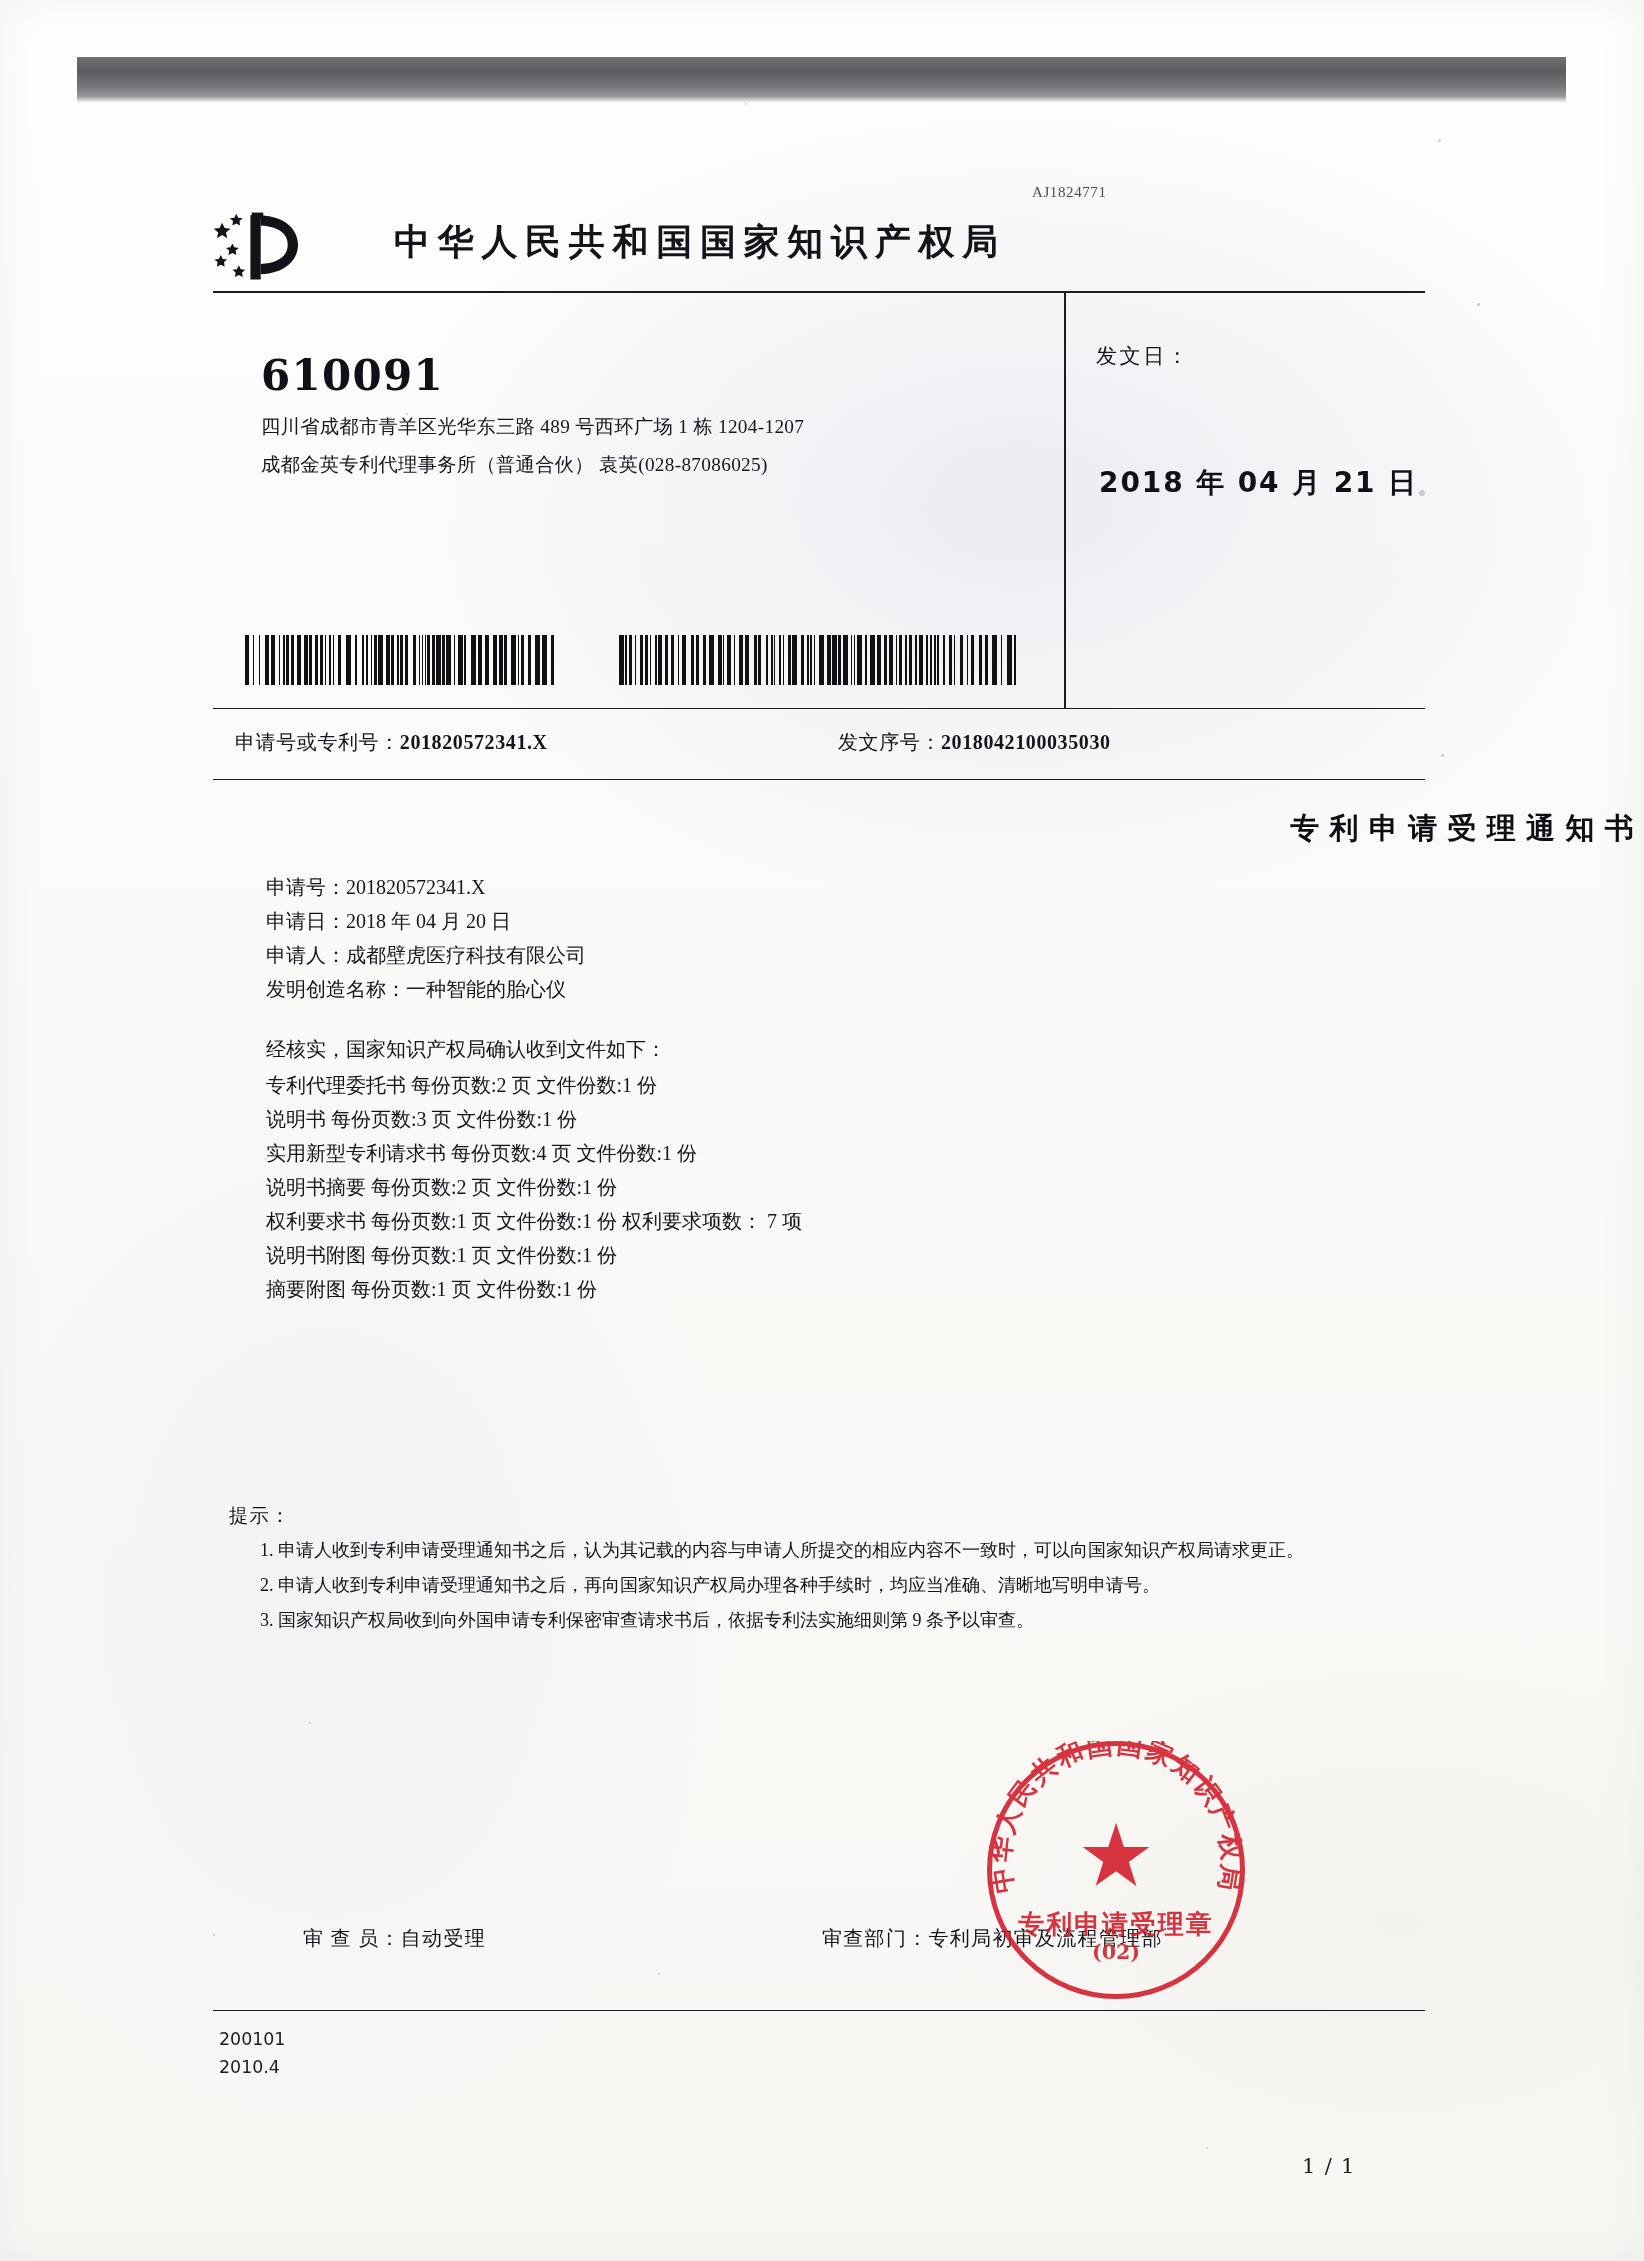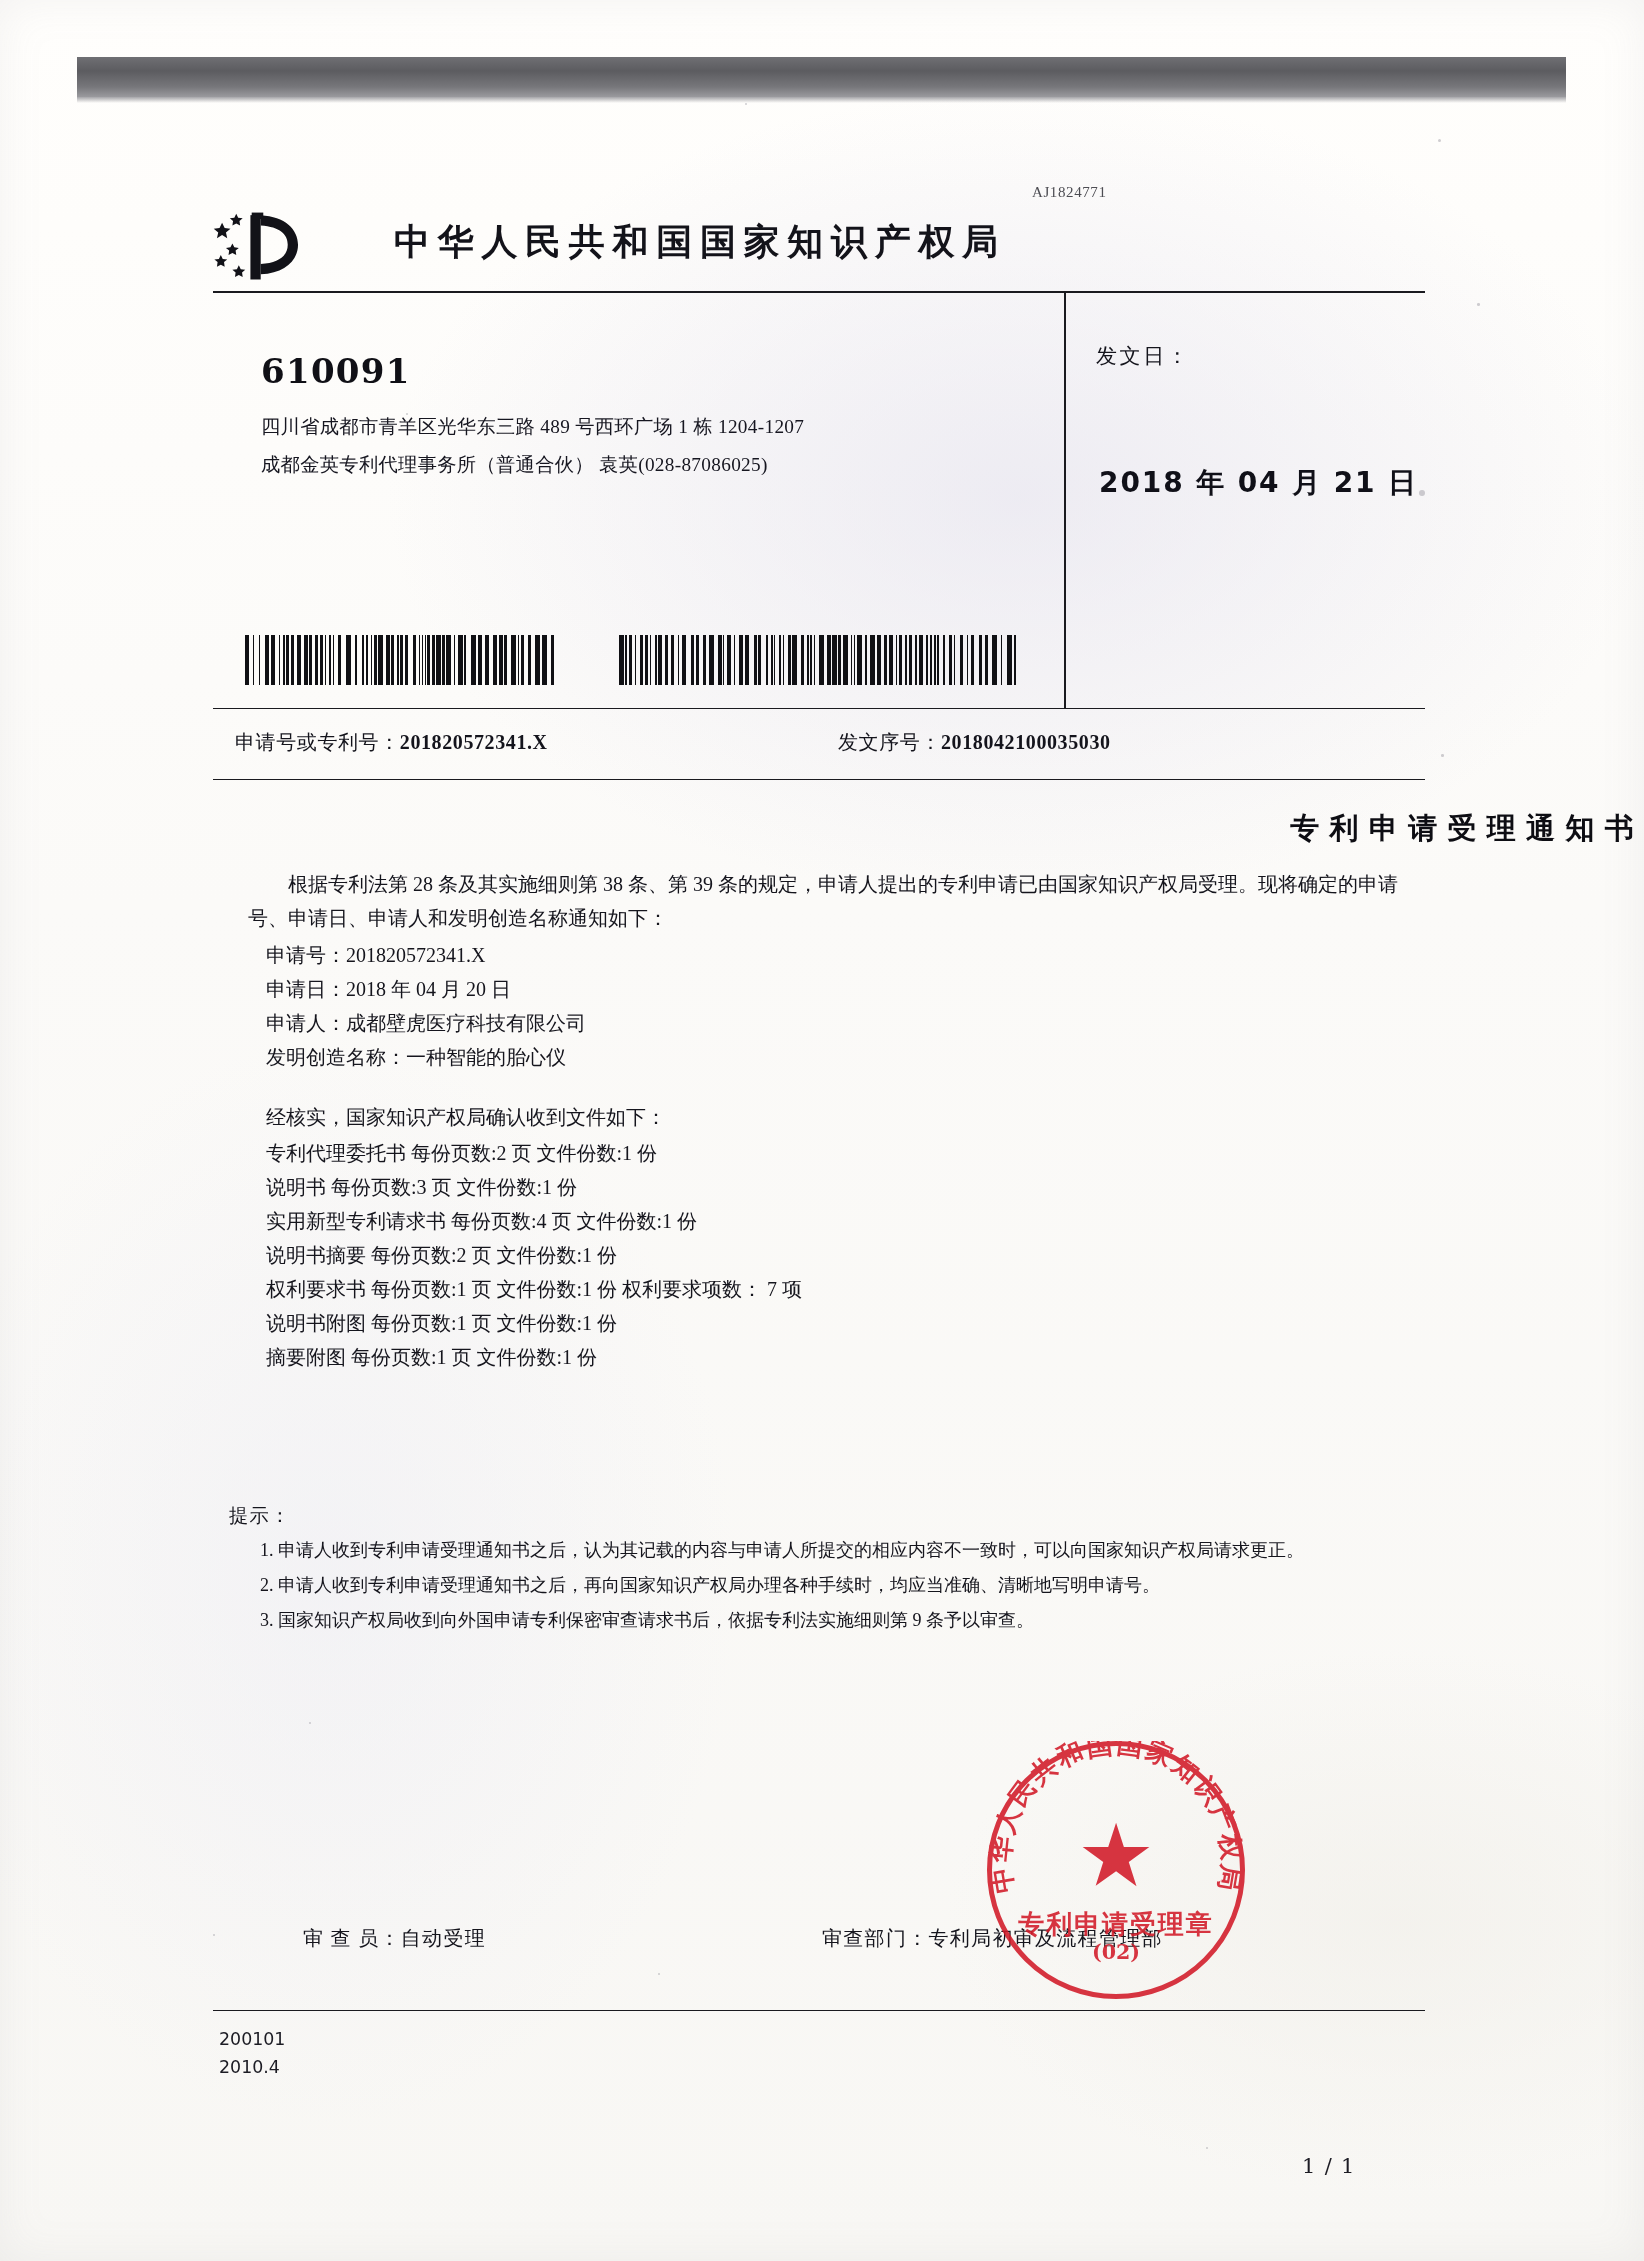--- a/index.html
+++ b/index.html
@@ -98,21 +98,21 @@
   .rule-addr-bottom { left: 213px; top: 708px; width: 1212px; height: 1.3px; }
   .rule-num-bottom { left: 213px; top: 779px; width: 1212px; height: 1.3px; }
   .rule-footer { left: 213px; top: 2010px; width: 1212px; height: 1.3px; }
   .rule-vert { left: 1064px; top: 291px; width: 1.9px; height: 417px; background:#1a1a1f; position:absolute; }
 
   
   .postcode {
     position: absolute;
     left: 261px;
     top: 351px;
-    font-size: 34px;
+    font-size: 42px;
     font-weight: 700;
     color: #101016;
     letter-spacing: 1.3px;
     font-family: "DejaVu Serif", "Liberation Serif", serif;
   }
   .addr1 {
     position: absolute;
     left: 261px;
     top: 413px;
     font-size: 19.3px;
@@ -528,21 +528,20 @@
   <div class="appno">
     <span>申请号或专利号：</span><b>201820572341.X</b>
   </div>
   <div class="serialno">
     <span>发文序号：</span><b>2018042100035030</b>
   </div>
 
   <div class="doc-title">专利申请受理通知书</div>
 
   <div class="body">
-    <p class="para">根据专利法第 28 条及其实施细则第 38 条、第 39 条的规定，申请人提出的专利申请已由国家知识产权局受理。现将确定的申请号、申请日、申请人和发明创造名称通知如下：</p>
     <div class="lines">
       <p class="line">申请号：201820572341.X</p>
       <p class="line">申请日：2018 年 04 月 20 日</p>
       <p class="line">申请人：成都壁虎医疗科技有限公司</p>
       <p class="line">发明创造名称：一种智能的胎心仪</p>
     </div>
     <div class="spacer"></div>
     <p class="line">经核实，国家知识产权局确认收到文件如下：</p>
     <div class="lines">
       <p class="line">专利代理委托书 每份页数:2 页  文件份数:1 份</p>

